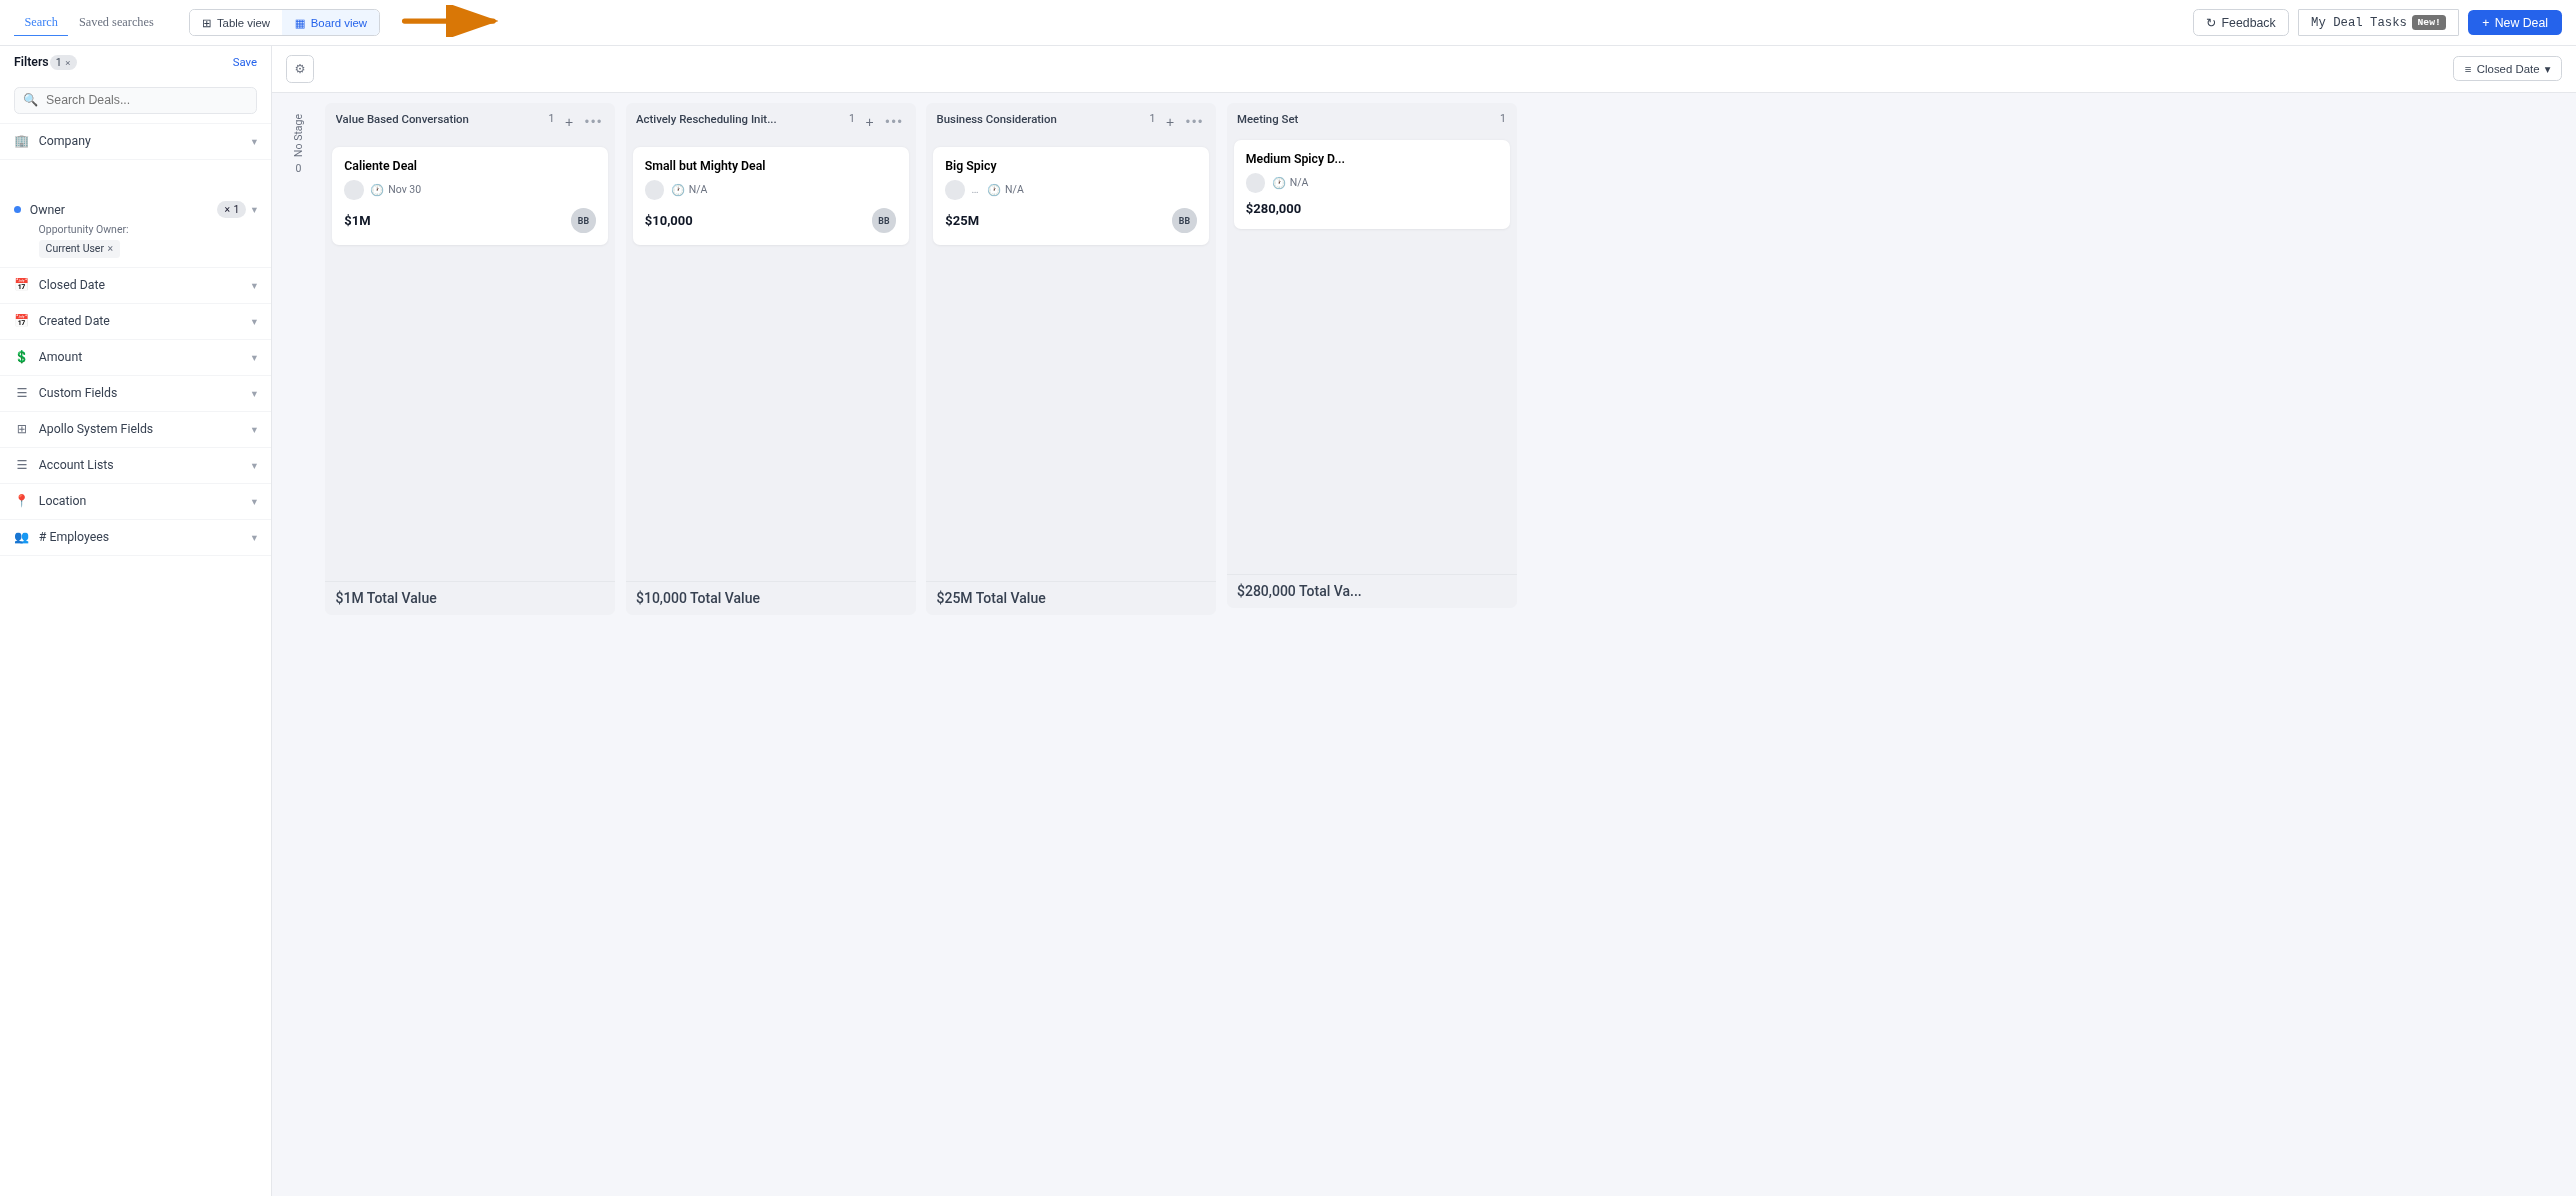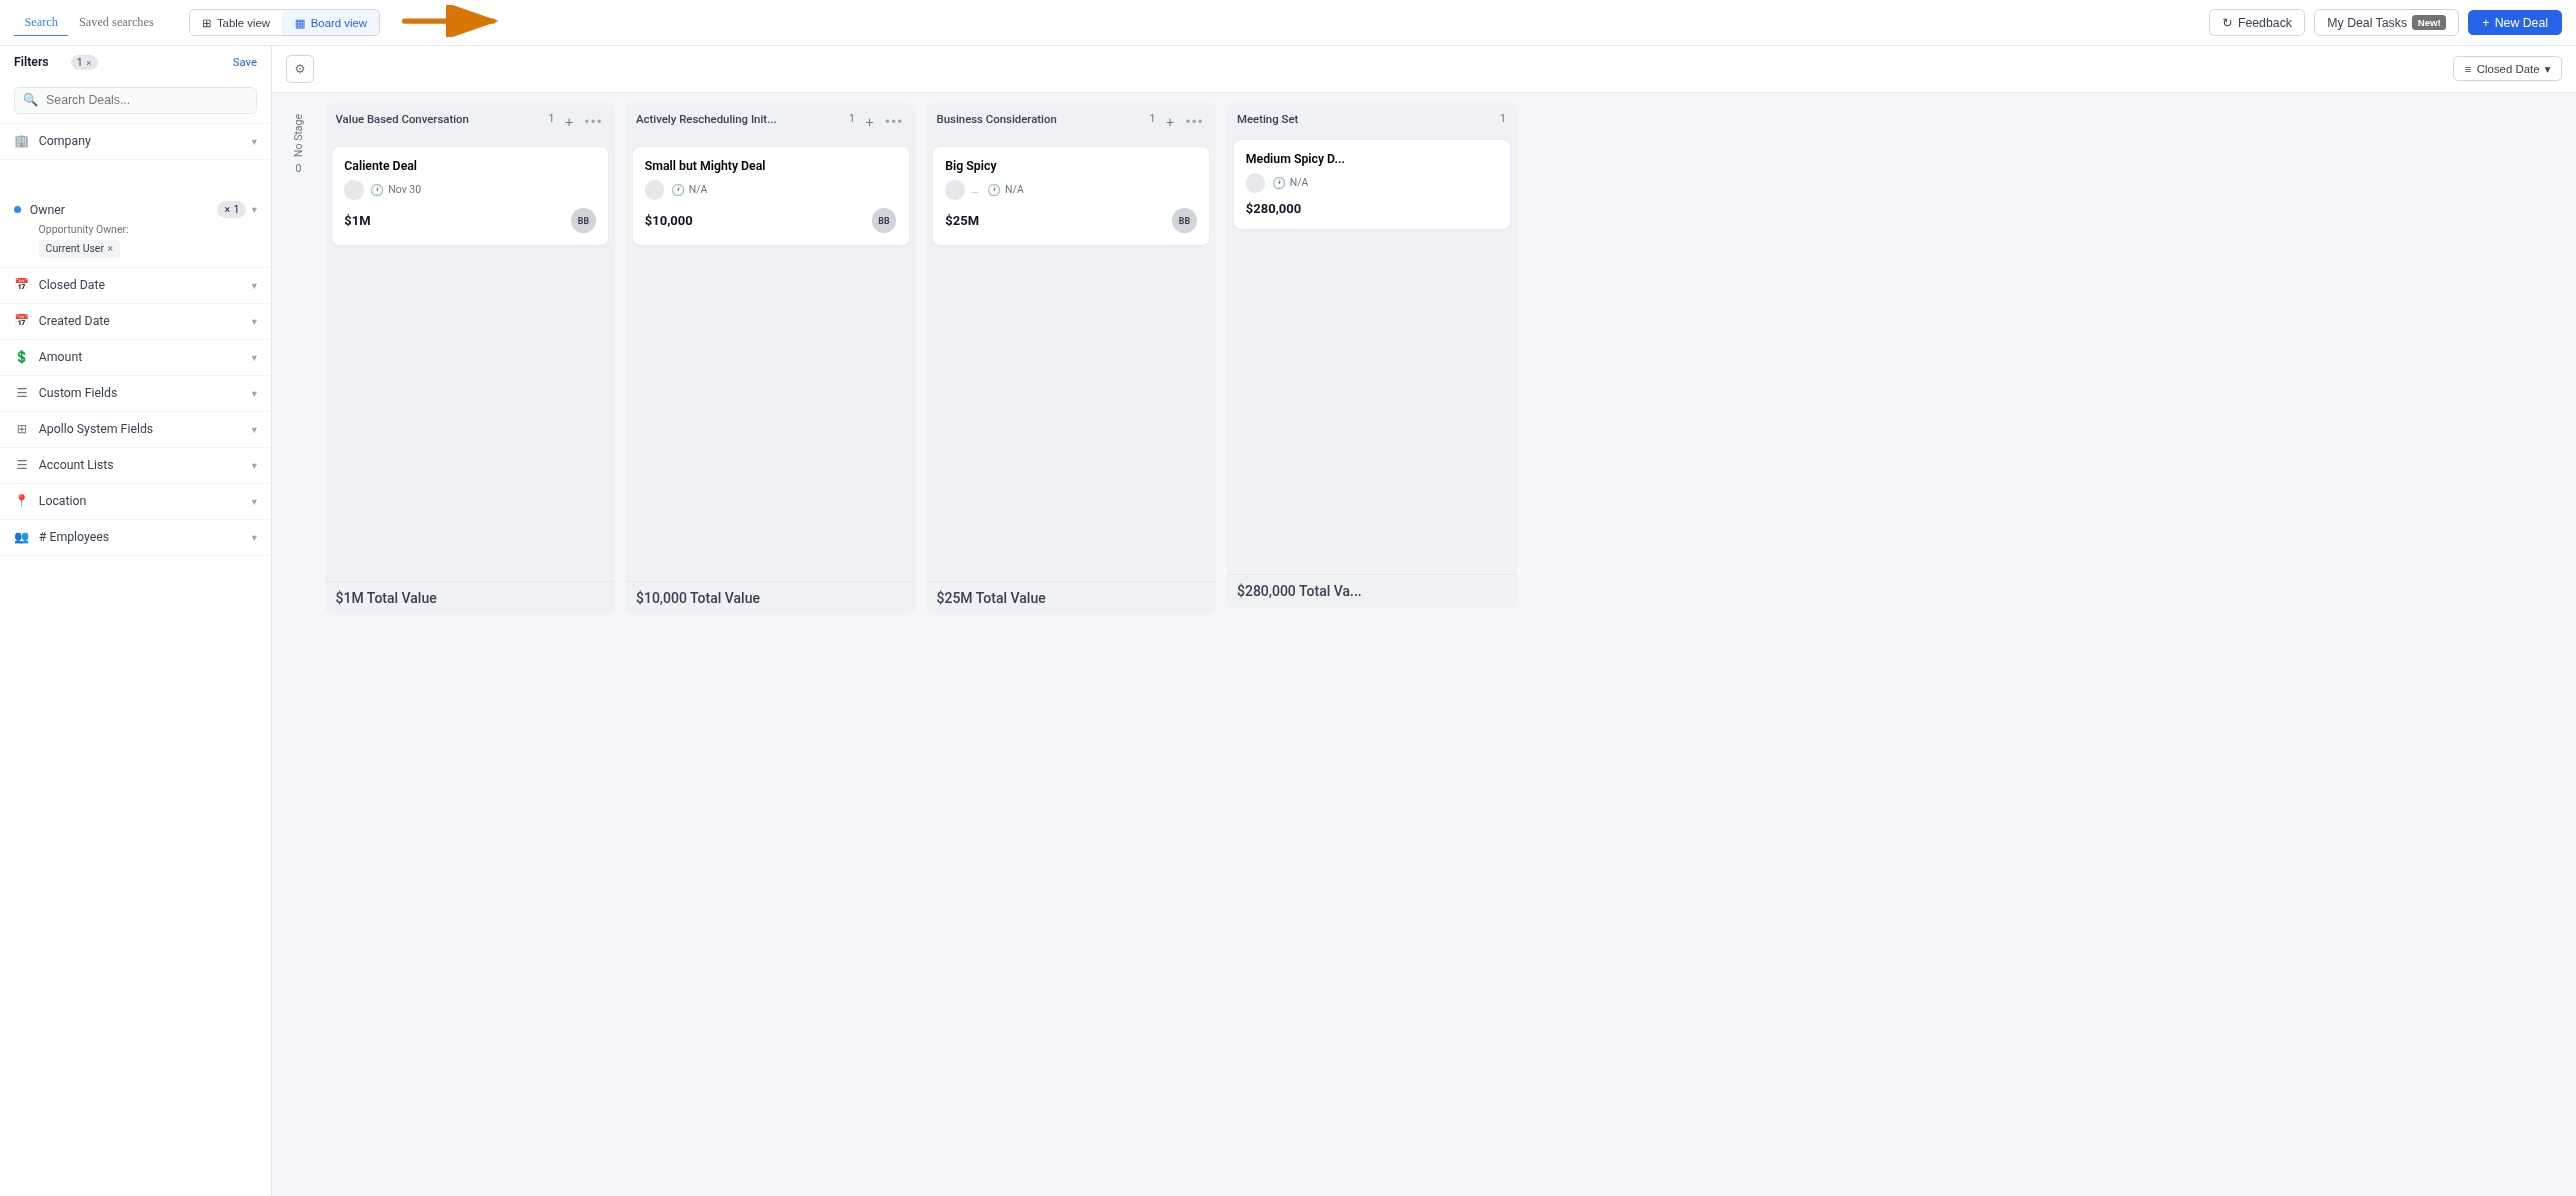--- a/index.html
+++ b/index.html
@@ -18,29 +18,29 @@
     .nav-tabs { display: flex; gap: 0; }
     .nav-tab { padding: 5.3px 10.5px; cursor: pointer; font-size: 12.3px; color: #6b7280; border-bottom: 1.8px solid transparent; text-decoration: none; font-family: Liberation Serif, serif; }
     .nav-tab.active { color: #3b82f6; border-bottom-color: #3b82f6; font-weight: 500; }
     .view-toggle { display: flex; gap: 0; margin-left: 14px; border: 0.9px solid #d1d5db; border-radius: 5.3px; overflow: hidden; }
     .view-btn { padding: 5.3px 12.3px; cursor: pointer; font-size: 11.4px; color: #374151; background: #fff; border: none; display: flex; align-items: center; gap: 5.3px; }
     .view-btn.active { background: #eff6ff; color: #2563eb; font-weight: 500; }
     .arrow-annotation { margin-left: 7px; }
     .arrow-svg { width: 105px; height: 32px; }
     .top-bar-right { display: flex; align-items: center; gap: 8.8px; margin-left: auto; }
     .feedback-btn { display: flex; align-items: center; gap: 5.3px; padding: 5.3px 12.3px; border: 0.9px solid #d1d5db; border-radius: 5.3px; background: #fff; cursor: pointer; font-size: 12.3px; color: #374151; }
-    .my-deal-tasks-btn { display: flex; align-items: center; gap: 5.3px; padding: 5.3px 12.3px; border: 0.9px solid #d1d5db; border-radius: 6px; background: #fff; cursor: pointer; font-size: 12.3px; color: #374151; }
+    .my-deal-tasks-btn { display: flex; align-items: center; gap: 5.3px; padding: 5.3px 12.3px; border: 0.9px solid #d1d5db; border-radius: 1px; background: #fff; cursor: pointer; font-size: 12.3px; color: #374151; font-family: Liberation Mono, monospace; }
     .new-badge { background: #737373; color: #fff; font-size: 9.7px; font-weight: 700; padding: 1.8px 5.3px; border-radius: 3.5px; }
     .new-deal-btn { display: flex; align-items: center; gap: 5.3px; padding: 5.3px 14px; border: none; border-radius: 5.3px; background: #2563eb; cursor: pointer; font-size: 12.3px; color: #fff; font-weight: 500; }
 
     
     .sidebar-search { padding: 8.8px 14px; border-bottom: 0.9px solid #f3f4f6; }
     .search-input-wrap { display: flex; align-items: center; gap: 7px; background: #f9fafb; border: 0.9px solid #e5e7eb; border-radius: 5.3px; padding: 5.3px 8.8px; }
     .search-input { border: none; background: transparent; outline: none; font-size: 12.3px; color: #374151; width: 100%; }
-    .filters-header { padding: 8.8px 14px; display: flex; align-items: center; gap: 22px; }
+    .filters-header { padding: 8.8px 14px; display: flex; align-items: center; gap: 1px; }
     .filters-label { font-weight: 600; font-size: 12.3px; color: #111827; }
     .filter-count-badge { background: #e5e7eb; border-radius: 8.8px; padding: 0.9px 6.2px; font-size: 10.5px; color: #374151; display: flex; align-items: center; gap: 3.5px; }
     .filter-x { cursor: pointer; color: #6b7280; font-size: 9.7px; }
     .save-link { margin-left: auto; color: #2563eb; font-size: 11.4px; cursor: pointer; }
     .filter-section { border-bottom: 0.9px solid #f3f4f6; }
     .filter-row { display: flex; align-items: center; padding: 10.5px 14px; cursor: pointer; justify-content: space-between; }
     .filter-row-left { display: flex; align-items: center; gap: 8.8px; color: #374151; font-size: 12.3px; }
     .filter-icon { color: #6b7280; font-size: 12.3px; width: 16px; text-align: center; }
     .chevron-icon { color: #9ca3af; font-size: 10.5px; }
     .owner-filter-top { display: flex; align-items: center; width: 100%; cursor: pointer; margin-top: 33px; }

